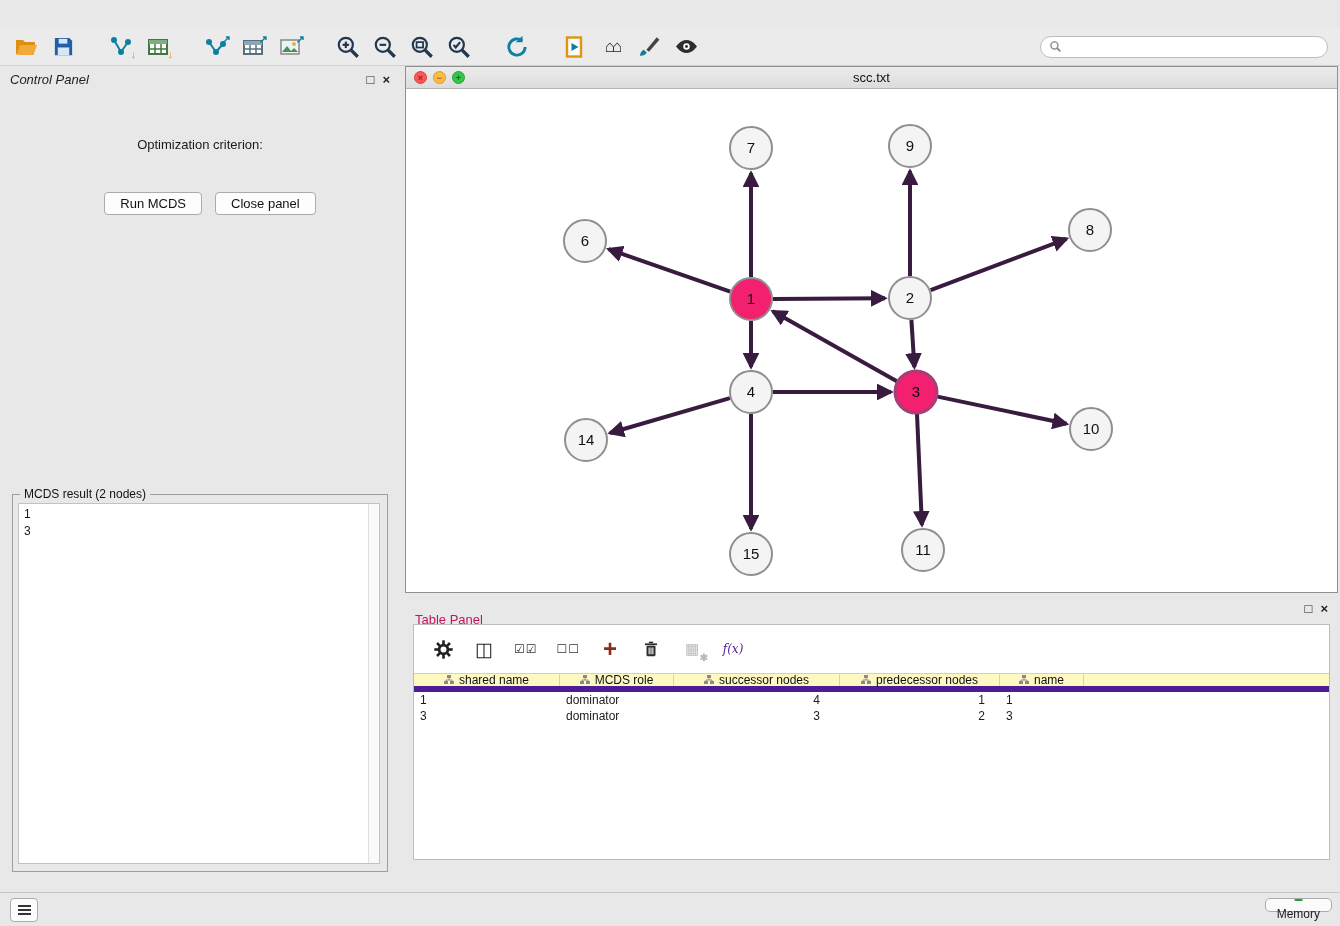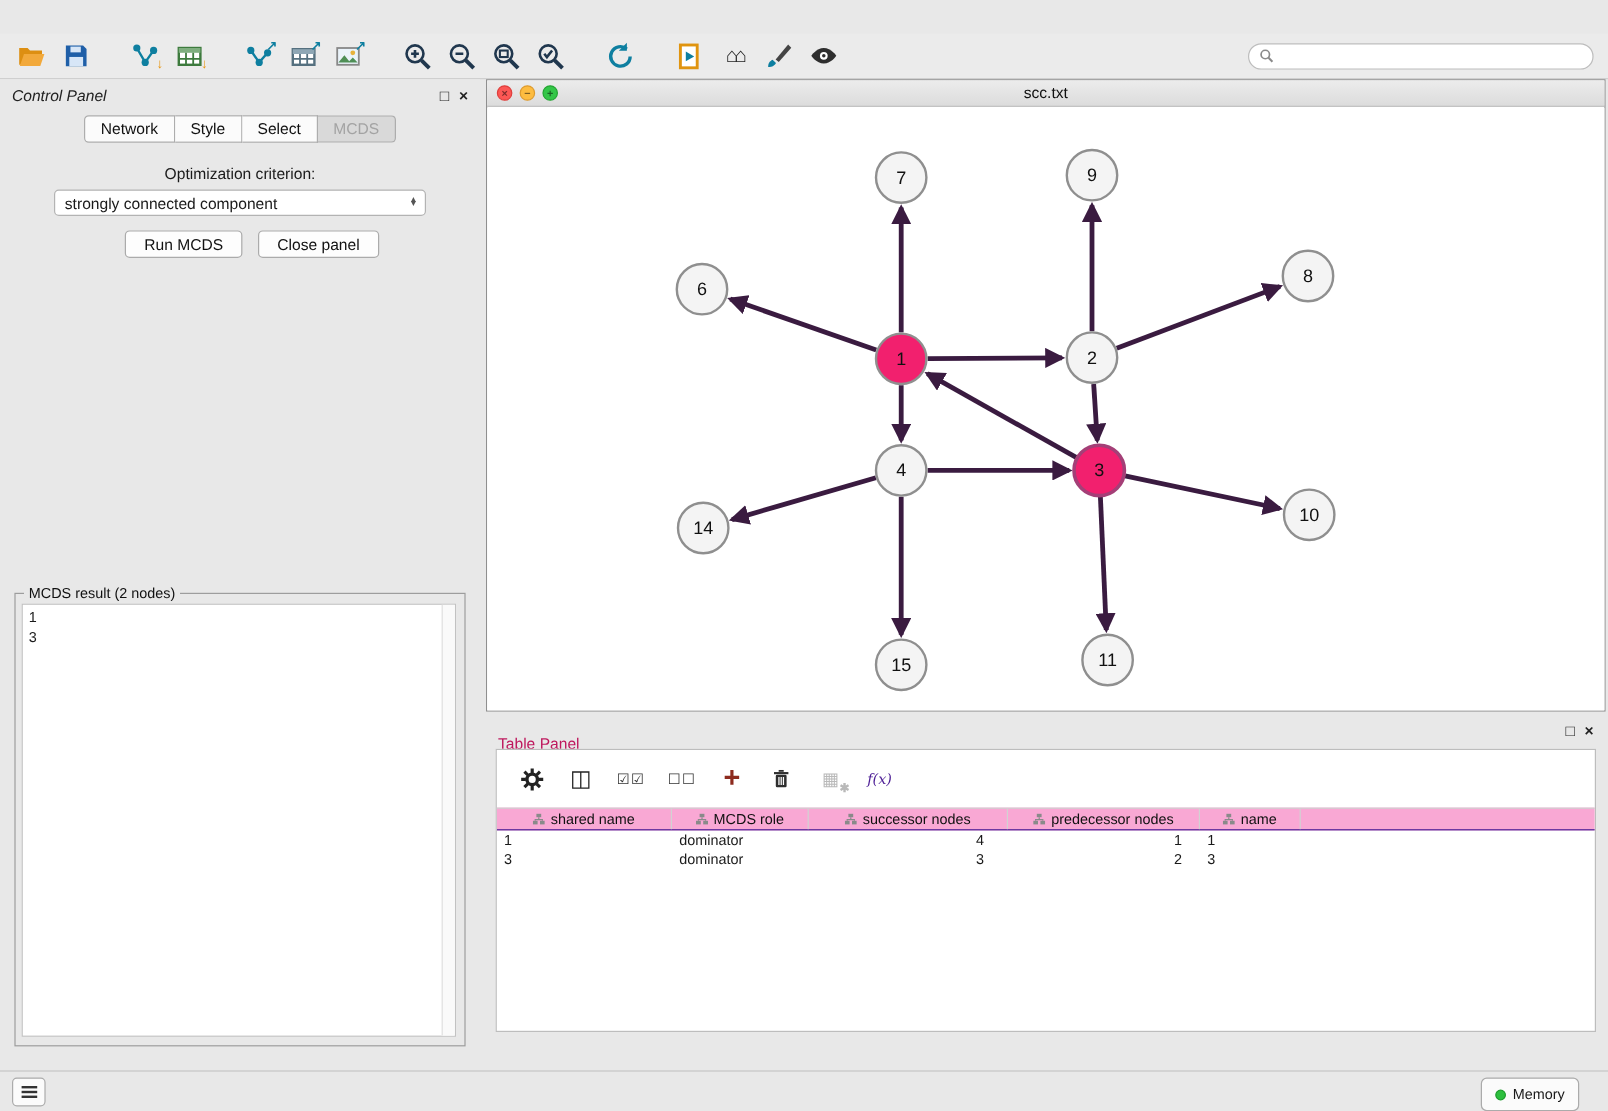--- a/index.html
+++ b/index.html
@@ -73,38 +73,38 @@
   .tp-head .ttl { font-size:13px; color:#be185d;margin-top:23px; }
   .tp-body { position:absolute; top:28px; left:8px; right:8px; bottom:30px; background:#fff; border:1px solid #bdbdbd; overflow:hidden; }
   .tp-toolbar { height:48px; display:flex; align-items:center; gap:19px; padding:0 0 0 18px; }
   .tp-ic { display:flex; align-items:center; justify-content:center; min-width:22px; height:24px; cursor:default; }
   .glyph-cols { font-size:19px; color:#222; }
   .glyph-checks { font-size:12px; color:#333; letter-spacing:1px; }
   .glyph-plus { font-size:24px; font-weight:bold; color:#8d2b1e; line-height:20px; }
   .glyph-tablex { font-size:15px; color:#b9b9b9; position:relative; }
   .glyph-tablex .x { position:absolute; right:-5px; bottom:-2px; font-size:10px; font-weight:bold; color:#b9b9b9; }
   .glyph-fx { font-family:"DejaVu Serif", serif; font-style:italic; font-size:12px; color:#4c1d95; }
-  .thead { display:flex; height:19px; background:#f9a8d4; border-top:1px solid #cfcfcf; border-bottom:1px solid #4c1d95; }
+  .thead { display:flex; height:19px; background:#fef9c3; border-top:1px solid #cfcfcf; border-bottom:6px solid #4c1d95; }
   .th { display:flex; align-items:center; justify-content:center; gap:5px; font-size:12px; color:#111;
     border-right:1px solid #d2d2d2; cursor:default; }
   .th svg { flex:0 0 auto; }
   .c0{width:146px} .c1{width:114px} .c2{width:166px} .c3{width:160px} .c4{width:84px}
   .trow { display:flex; height:16px; font-size:12px; align-items:center; }
   .td { padding:0 6px; overflow:hidden; white-space:nowrap; }
   .td.al-r { text-align:right; }
   .td.c2 { padding-right:20px; } .td.c3 { padding-right:15px; }
   .tp-tabs { position:absolute; bottom:4px; left:0; right:0; display:flex; justify-content:center; }
 
   
   .statusbar { position:absolute; bottom:0; left:0; right:0; height:34px; background:#e8e8e8; border-top:1px solid #c6c6c6; }
   .menu-btn { position:absolute; left:10px; top:5px; width:28px; height:24px; background:#fbfbfb;
     border:1px solid #ababab; border-radius:4px; display:flex; align-items:center; justify-content:center; cursor:default; }
   .menu-lines { width:13px; height:2px; background:#333; box-shadow:0 4px 0 #333, 0 -4px 0 #333; }
-  .memory-btn { position:absolute; right:24px; top:5px; height:28px; background:#fbfbfb; border:1px solid #ababab;
-    border-radius:5px; display:flex; align-items:center; gap:6px; padding:0 11px; font-size:12px; cursor:default; }
+  .memory-btn { position:absolute; right:8px; top:5px; height:14px; background:#fbfbfb; border:1px solid #ababab;
+    border-radius:5px; display:flex; align-items:center; gap:6px; padding:0 11px; font-size:12px; cursor:default;flex-direction:column; }
   .memdot { width:9px; height:9px; border-radius:50%; background:#2dbf3e; border:1px solid #1d9c2c; }
 </style>
 </head>
 <body>
 
 <div class="app">
 
 
   <div class="toolbar">
     <span class="tb-icon">
@@ -238,36 +238,21 @@
   </div>
 
   <div class="control-panel">
     <div class="panel-head">
       <span class="ttl">Control Panel</span>
       <span class="winbtns">
         <span class="winbtn">□</span>
         <span class="winbtn">×</span>
       </span>
     </div>
-    <div class="cp-tabs">
-      <span class="seg">
-        <span class="tab">Network</span>
-        <span class="tab">Style</span>
-        <span class="tab">Select</span>
-        <span class="tab active">MCDS</span>
-      </span>
-    </div>
     <div class="opt-label">Optimization criterion:</div>
-    <div class="dropdown">
-      <span class="val">strongly connected component</span>
-      <span class="stepper">
-          <span>▲</span>
-          <span>▼</span>
-        </span>
-    </div>
     <div class="cp-buttons">
       <button class="btn">Run MCDS</button>
       <button class="btn">Close panel</button>
     </div>
     <div class="result-group">
       <span class="result-label">MCDS result (2 nodes)</span>
       <div class="result-area">
         <div class="result-text">
           <div>1</div>
           <div>3</div>

